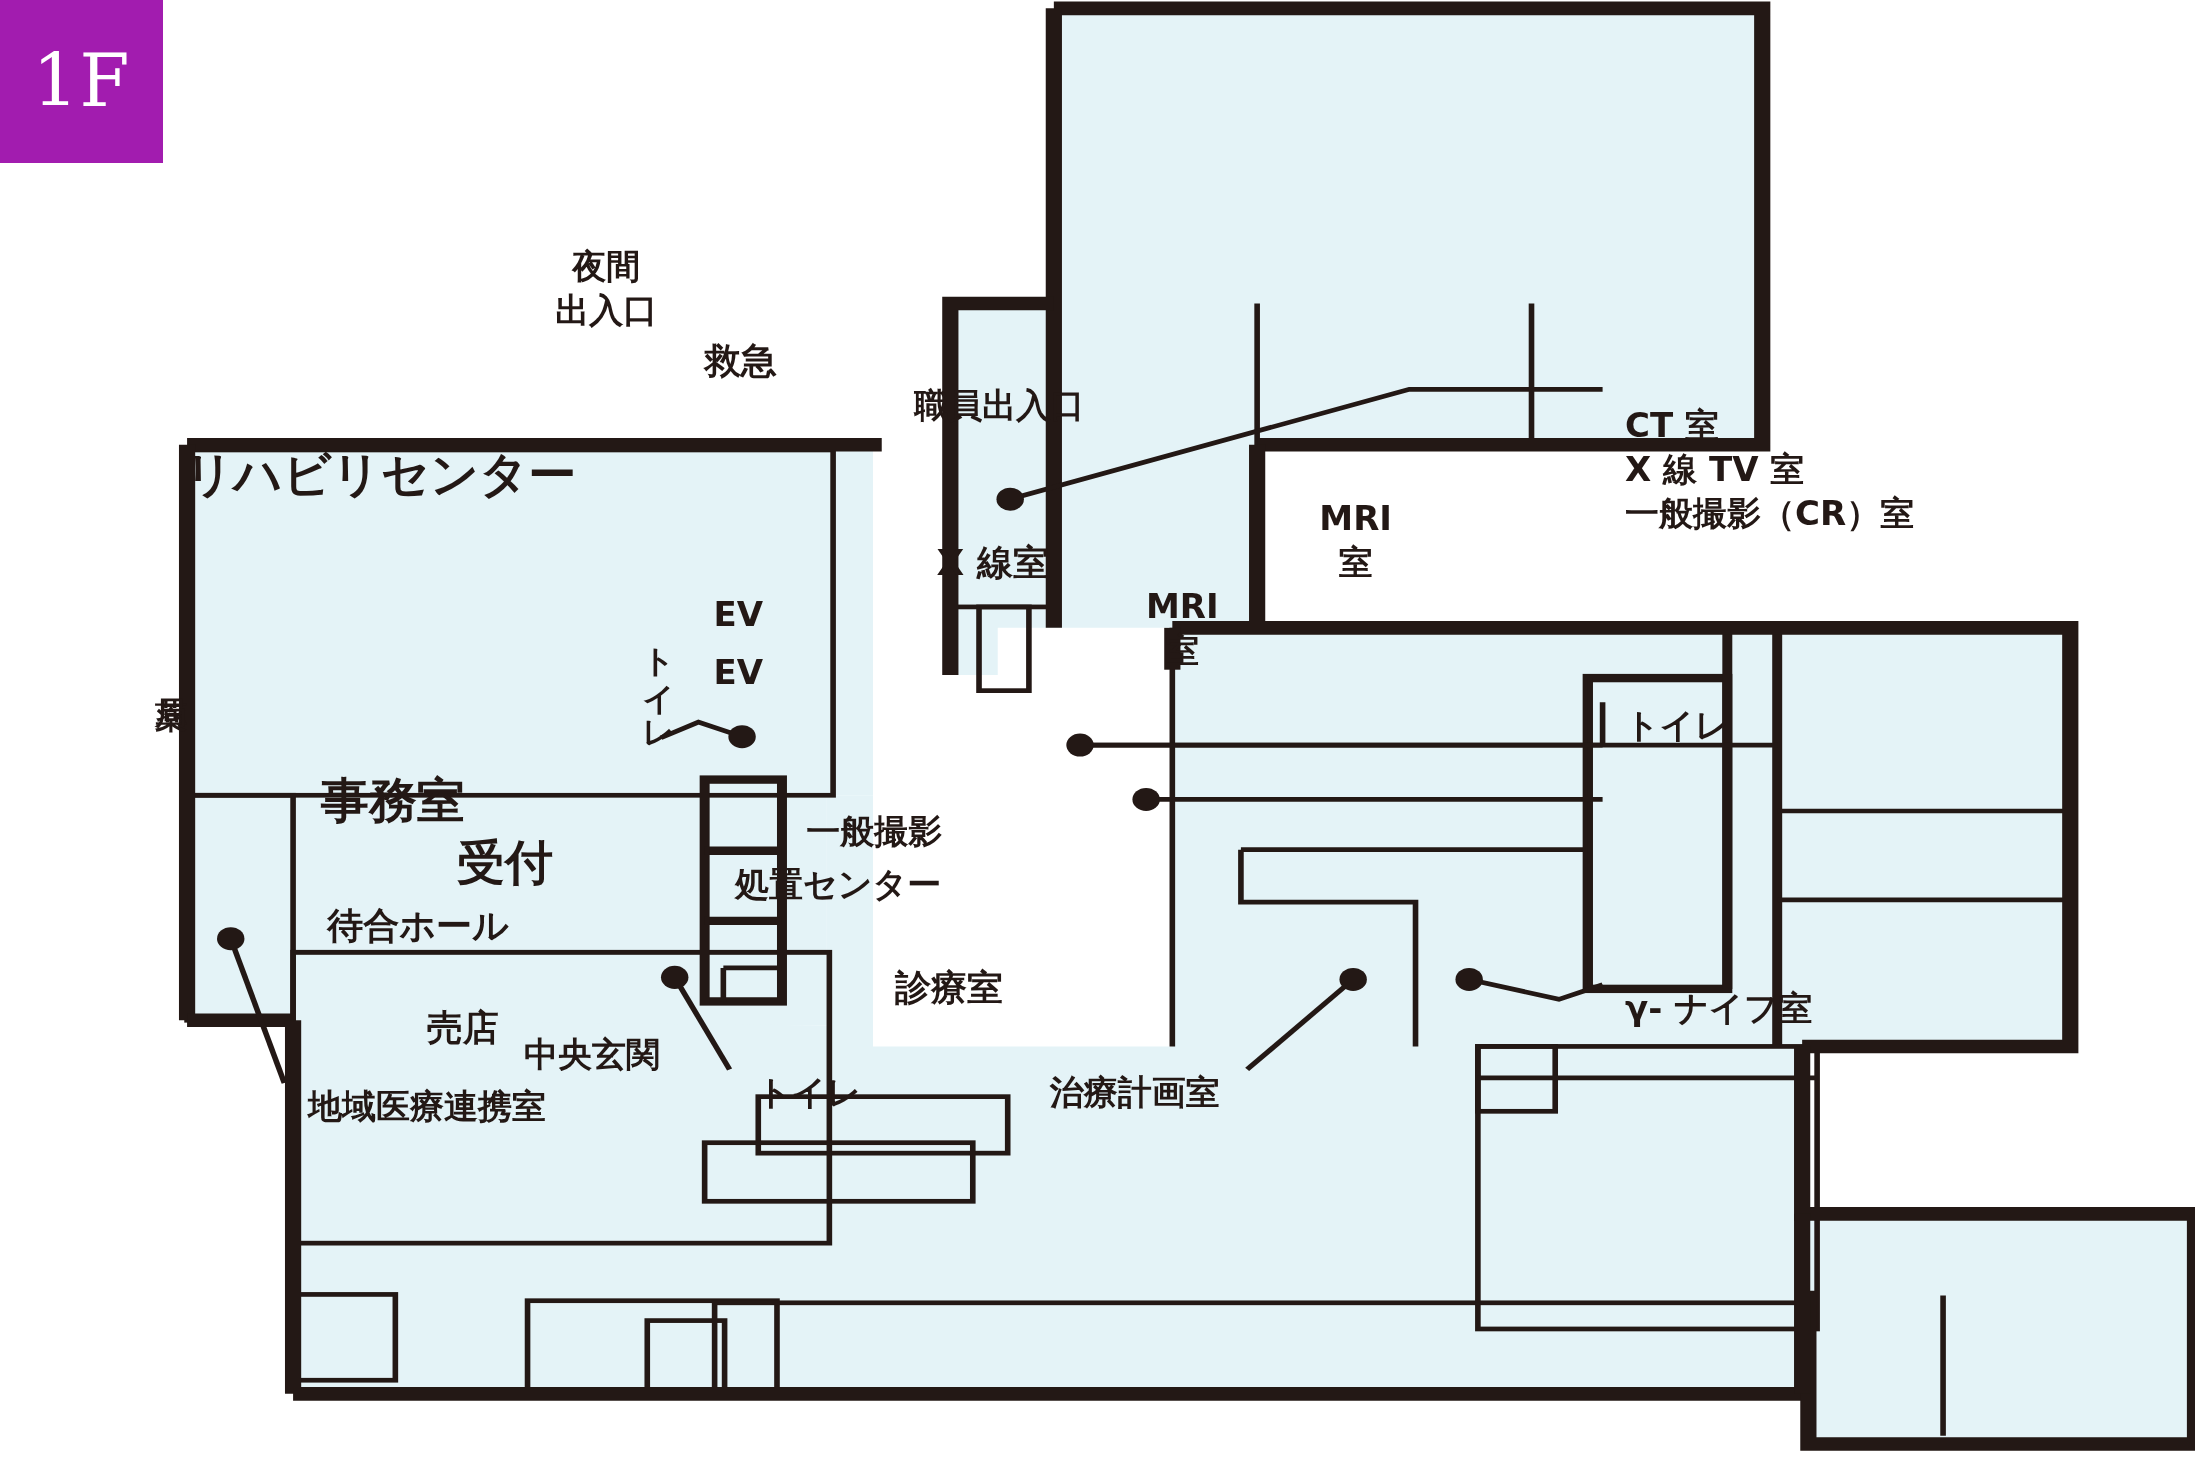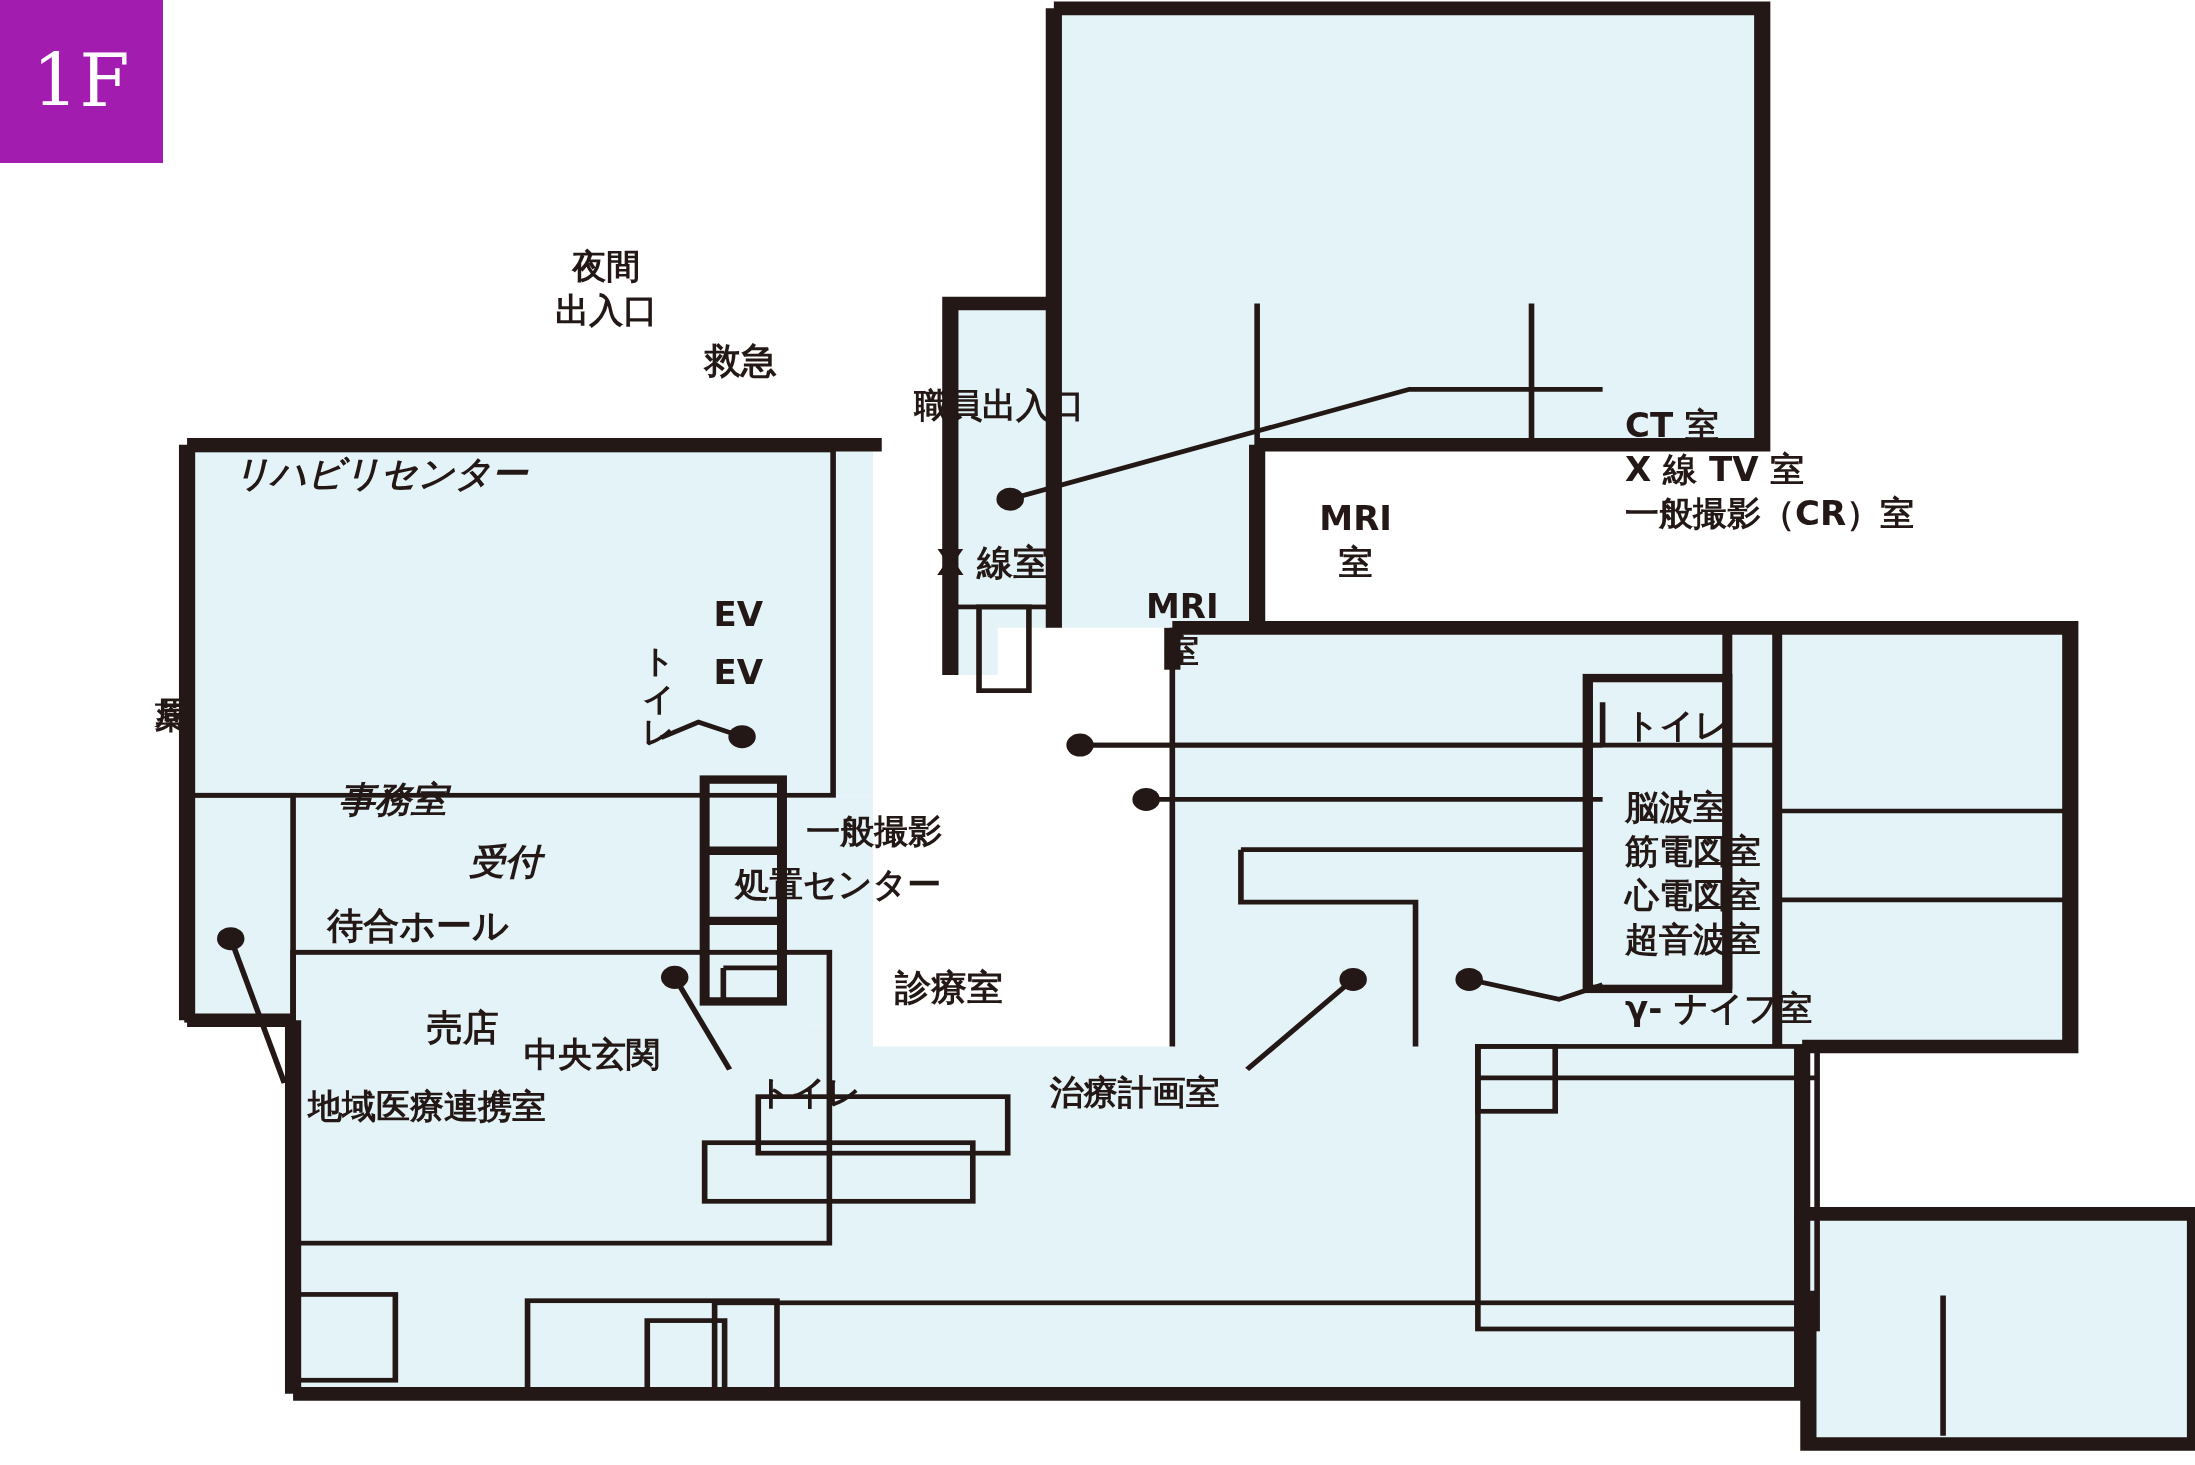--- a/index.html
+++ b/index.html
@@ -15,21 +15,21 @@
   }
   .lbl{
     position:absolute;color:#231815;font-weight:bold;
     font-family:"DejaVu Sans","Liberation Sans",sans-serif;
     white-space:nowrap;line-height:1.22;margin-top:24px;
   }
   .lbl.c{transform:translate(-50%,-50%);text-align:center;}
   .lbl.l{transform:translate(0,-50%);text-align:left;}
   .lbl.r{transform:translate(-100%,-50%);text-align:right;}
   .vert{writing-mode:vertical-rl;text-orientation:upright;}
-  .s40{font-size:36px;font-style:italic;}
+  .s40{font-size:48px;}
   .s36{font-size:36px;}
   .s34{font-size:34px;}
   .s32{font-size:32px;}
   .multi{line-height:1.30;}
 </style>
 </head>
 <body>
 
 <div id="stage">
 
@@ -187,22 +187,18 @@
   <div class="lbl r s34 multi" style="left: 657.253px; top: 263.7px; white-space: pre; text-align: center;">夜間
 出入口</div>
   <div class="lbl l s34" style="left: 914.168px; top: 381.946px;">職員出入口</div>
   <div class="lbl r s34" style="left: 660px; top: 1030.73px; text-align: right;">中央玄関</div>
 
   <div class="lbl c s32 vert" style="left: 658.5px; top: 656.111px;">トイレ</div>
   <div class="lbl l s34 multi" style="left: 1625.05px; top: 444.732px; white-space: pre;">CT 室
 X 線 TV 室
 一般撮影（CR）室</div>
   <div class="lbl l s34" style="left: 1625.05px; top: 702.154px;">トイレ</div>
-  <div class="lbl l s34 multi" style="left: 1625.05px; top: 848.654px; white-space: pre;">脳波室
-筋電図室
-心電図室
-超音波室</div>
   <div class="lbl l s34" style="left: 1625.05px; top: 984.689px;">γ- ナイフ室</div>
   <div class="lbl l s34" style="left: 308.048px; top: 1083.05px;">地域医療連携室</div>
   <div class="lbl l s34" style="left: 757.026px; top: 1069.45px;">トイレ</div>
   <div class="lbl r s34" style="left: 1219.72px; top: 1069.45px;">治療計画室</div>
 
 </div>
 
 </body></html>

